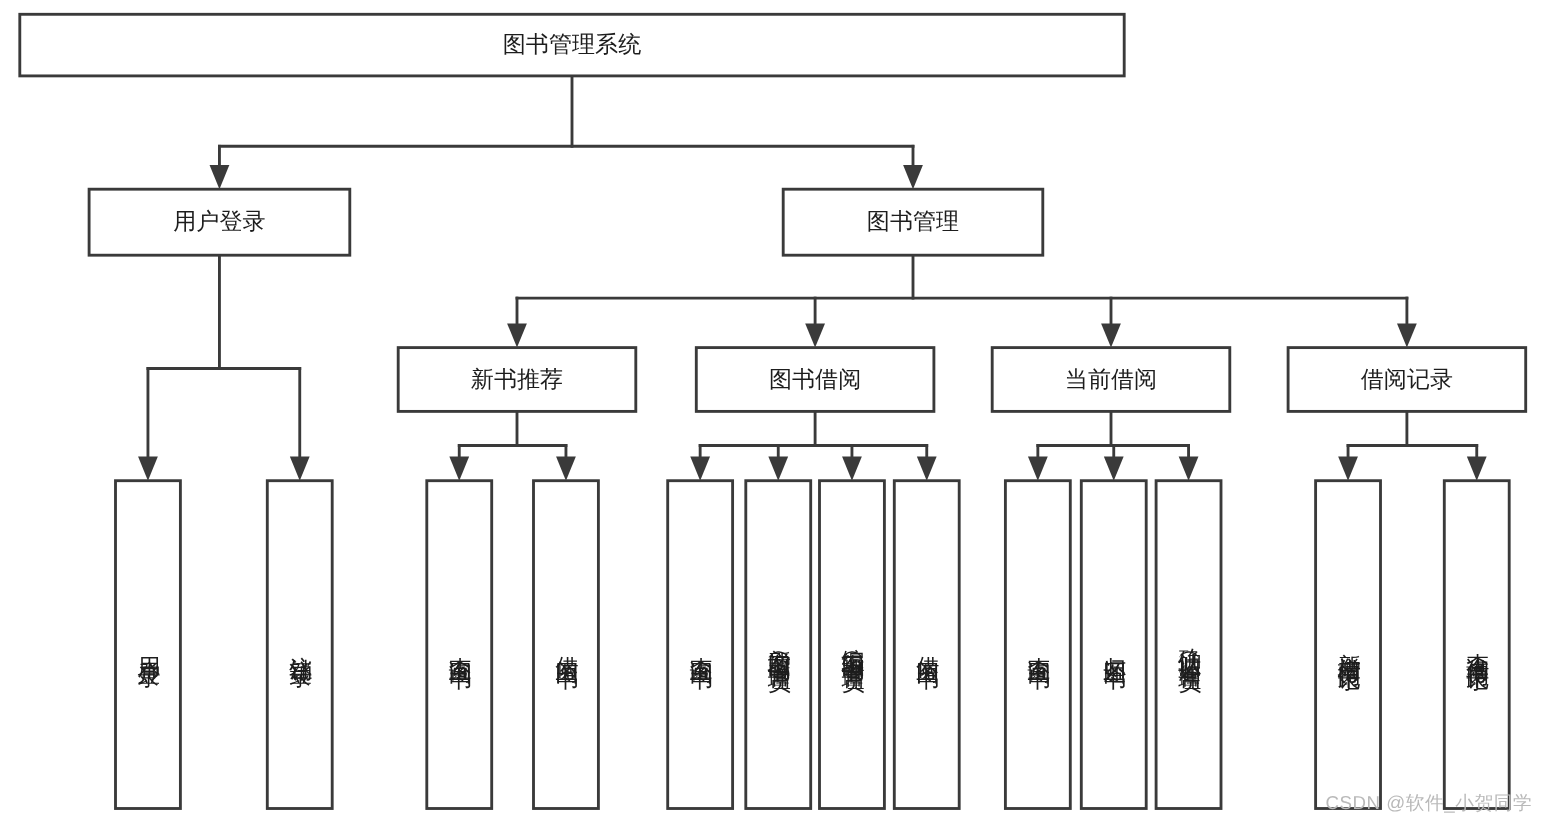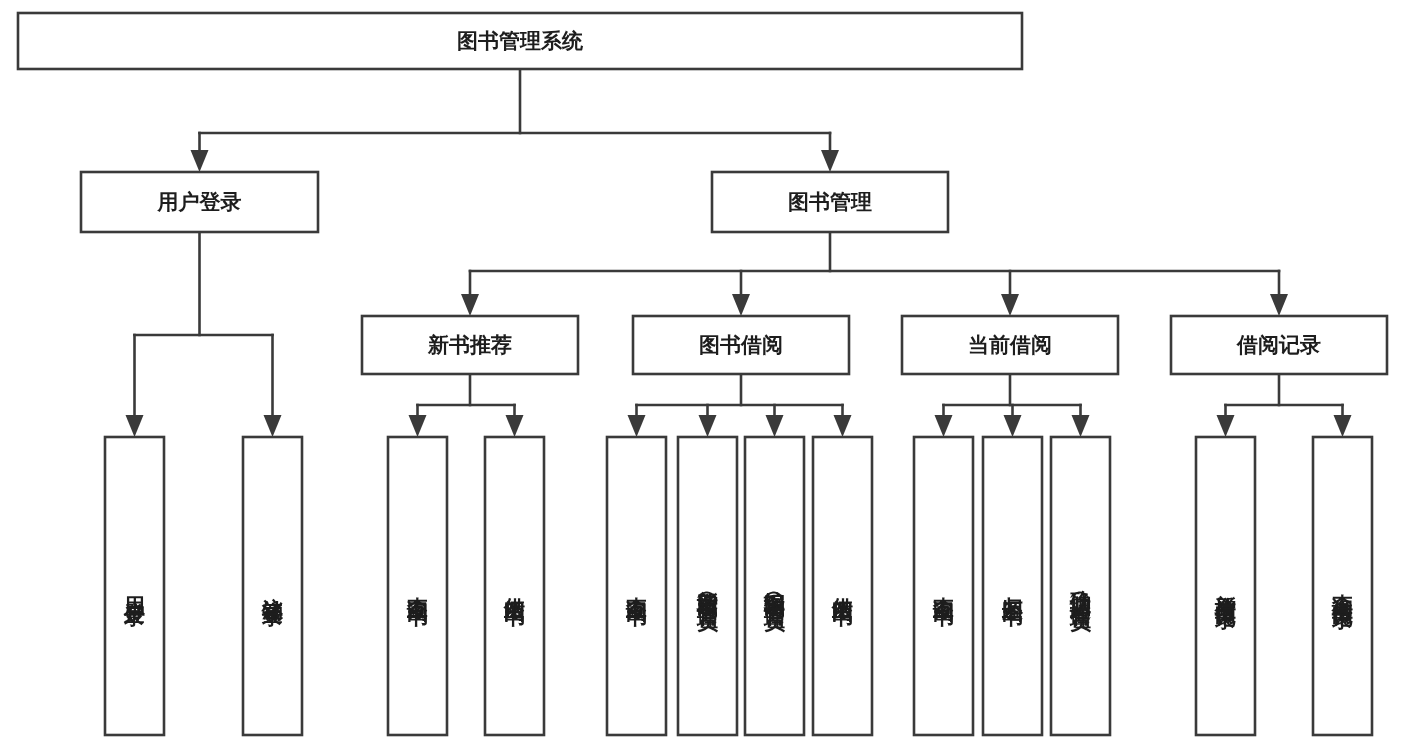--- a/index.html
+++ b/index.html
@@ -12,21 +12,20 @@
     width: 1405px;
     height: 747px;
     font-family: "Liberation Sans", "DejaVu Sans", sans-serif;
     overflow: hidden;
     position: relative;
   }
   #diagram-root {
     position: relative;
     width: 1405px;
     height: 747px;
-    font-weight: bold;
   }
   svg#diagram-svg {
     position: absolute;
     left: 0;
     top: 0;
     width: 1405px;
     height: 747px;
     display: block;
   }
   .node-box {
@@ -177,13 +176,14 @@
       <div class="node-label-v" style="left: 607px; top: 437px; width: 59px; height: 298px;">查询图书</div>
       <div class="node-label-v" style="left: 678px; top: 437px; width: 59px; height: 298px;">新增图书（管理员）</div>
       <div class="node-label-v" style="left: 745px; top: 437px; width: 59px; height: 298px;">编辑图书（管理员）</div>
       <div class="node-label-v" style="left: 813px; top: 437px; width: 59px; height: 298px;">借阅图书</div>
       <div class="node-label-v" style="left: 914px; top: 437px; width: 59px; height: 298px;">查询图书</div>
       <div class="node-label-v" style="left: 983px; top: 437px; width: 59px; height: 298px;">归还图书</div>
       <div class="node-label-v" style="left: 1051px; top: 437px; width: 59px; height: 298px;">确认归还（管理员）</div>
       <div class="node-label-v" style="left: 1196px; top: 437px; width: 59px; height: 298px;">新增借阅记录</div>
       <div class="node-label-v" style="left: 1313px; top: 437px; width: 59px; height: 298px;">查询借阅记录</div>
     </div>
+  <div class="watermark">CSDN @软件_小贺同学</div>
 </div>
 
 </body></html>

